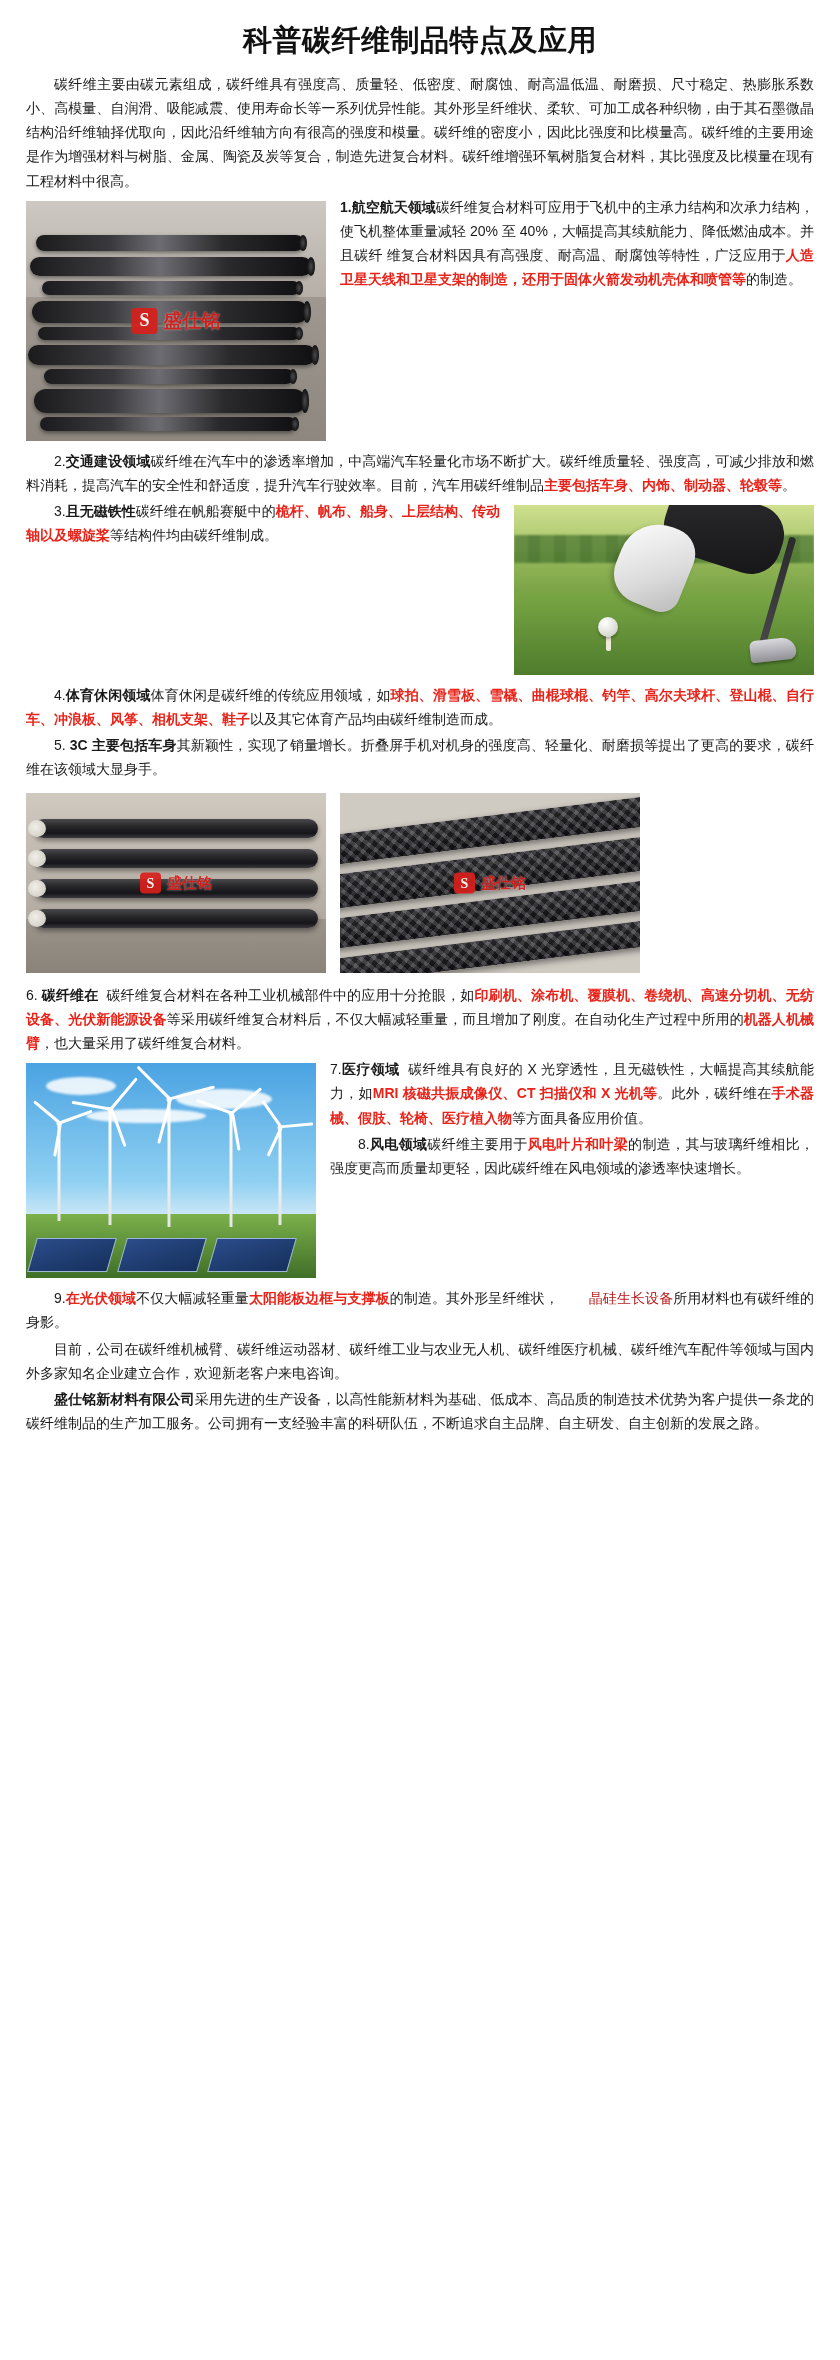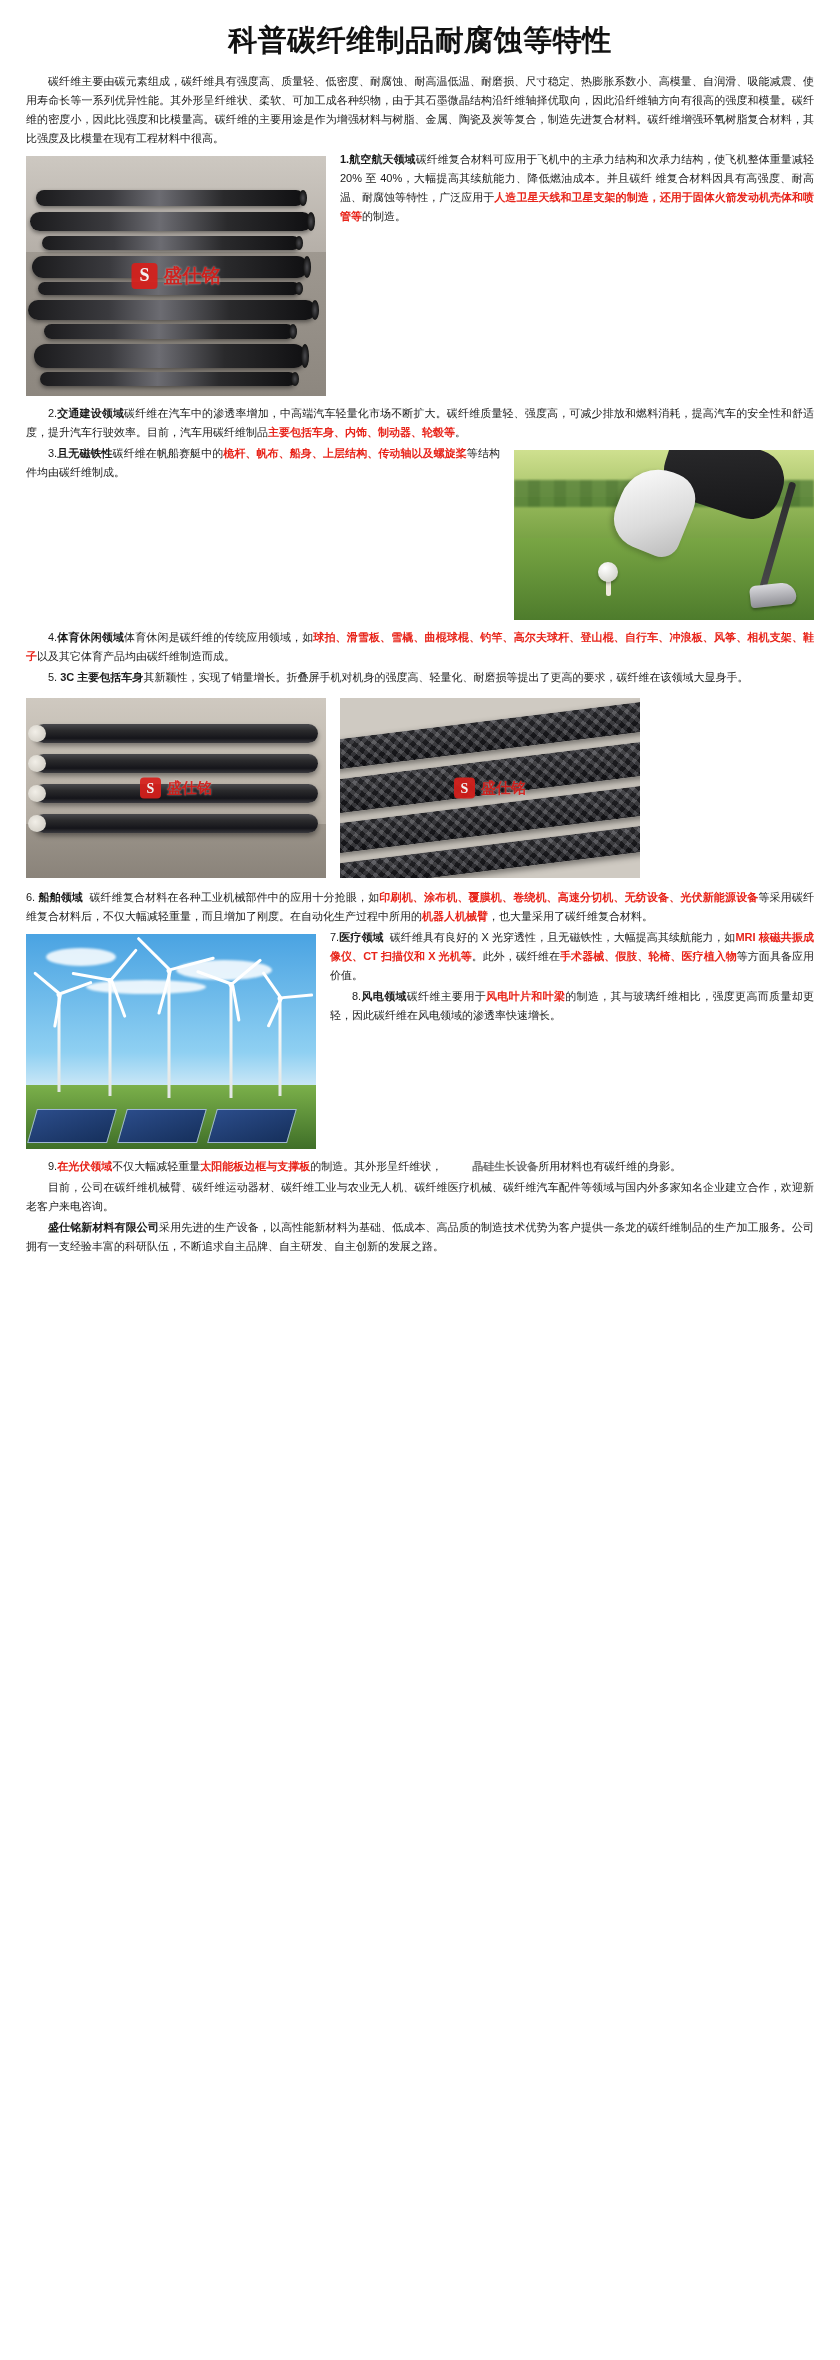--- a/index.html
+++ b/index.html
@@ -21,29 +21,29 @@
     font-size: 29px;
     line-height: 1.25;
     margin: 4px 0 14px 0;
     font-weight: bold;
     letter-spacing: 0.5px;
   }
   h1.title .blk { color: #111; margin-top: 8px; }
   h1.title .red { color: #111; }
   p {
     margin: 0 0 2px 0;
-    font-size: 11px;
+    font-size: 14px;
     line-height: 1.72;
     text-align: justify;
     text-justify: inter-ideograph;
   }
   .indent { text-indent: 2em; }
   .red { color: #e8241a; font-weight: bold; }
   .bold { font-weight: bold; }
-  .blue { color: #737373; font-weight: bold; margin-left: 30px; }
+  .blue { color: #b91c1c; font-weight: normal; margin-left: 30px; }
 
   
   .fig {
     position: relative;
     overflow: hidden;
   }
   .fig-left {
     float: left;
     margin: 6px 14px 8px 0;
   }
@@ -246,21 +246,21 @@
     width:2.5px; background:#ffffff; transform-origin: top center;
     border-radius:2px;
   }
 </style>
 </head>
 <body>
 
 <div class="page">
 
   <h1 class="title">
-    <span class="blk">科普碳纤维制品</span><span class="red">耐腐蚀等特性</span>
+    <span class="blk">科普碳纤维制品</span><span class="red">特点及应用</span>
   </h1>
 
   <p class="indent">碳纤维主要由碳元素组成，碳纤维具有强度高、质量轻、低密度、耐腐蚀、耐高温低温、耐磨损、尺寸稳定、热膨胀系数小、高模量、自润滑、吸能减震、使用寿命长等一系列优异性能。其外形呈纤维状、柔软、可加工成各种织物，由于其石墨微晶结构沿纤维轴择优取向，因此沿纤维轴方向有很高的强度和模量。碳纤维的密度小，因此比强度和比模量高。碳纤维的主要用途是作为增强材料与树脂、金属、陶瓷及炭等复合，制造先进复合材料。碳纤维增强环氧树脂复合材料，其比强度及比模量在现有工程材料中很高。</p>
 
   <div class="fig fig-left img-tubes">
     <div class="bg-top"></div>
     <div class="bg-bot"></div>
     <div class="tube h cap" style="left:10px; top:34px; width:268px;"></div>
     <div class="tube h cap" style="left:4px; top:56px; width:282px; height:19px;"></div>
     <div class="tube h cap" style="left:16px; top:80px; width:258px; height:14px;"></div>
@@ -338,21 +338,21 @@
       <div class="bar" style="left:-10px; top:106px; width:330px; height:30px; transform:rotate(-7deg);"></div>
       <div class="bar" style="left:-10px; top:146px; width:330px; height:26px; transform:rotate(-7deg);"></div>
       <div class="wm small">
         <span class="mark">S</span>
         <span class="wtext">盛仕铭</span>
       </div>
     </div>
   </div>
 
   <p>
-    <span>6.</span> <span class="bold">船舶领域</span>&nbsp;&nbsp;<span>碳纤维复合材料在各种工业机械部件中的应用十分抢眼，如</span><span class="red">印刷机、涂布机、覆膜机、卷绕机、高速分切机、无纺设备、光伏新能源设备</span><span>等采用碳纤维复合材料后，不仅大幅减轻重量，而且增加了刚度。在自动化生产过程中所用的</span><span class="red">机器人机械臂</span><span>，也大量采用了碳纤维复合材料。</span>
+    <span>6.</span> <span class="bold">碳纤维在</span>&nbsp;&nbsp;<span>碳纤维复合材料在各种工业机械部件中的应用十分抢眼，如</span><span class="red">印刷机、涂布机、覆膜机、卷绕机、高速分切机、无纺设备、光伏新能源设备</span><span>等采用碳纤维复合材料后，不仅大幅减轻重量，而且增加了刚度。在自动化生产过程中所用的</span><span class="red">机器人机械臂</span><span>，也大量采用了碳纤维复合材料。</span>
   </p>
 
   <div class="fig fig-left img-wind">
     <div class="cloud" style="left:20px; top:14px; width:70px; height:18px;"></div>
     <div class="cloud" style="left:150px; top:26px; width:96px; height:20px;"></div>
     <div class="cloud" style="left:60px; top:46px; width:120px; height:14px;"></div>
     <div class="ground"></div>
 
     <div class="turbine" style="left:16px; top:58px; width:34px; height:100px;">
       <div class="mast" style="height:100px;"></div>

